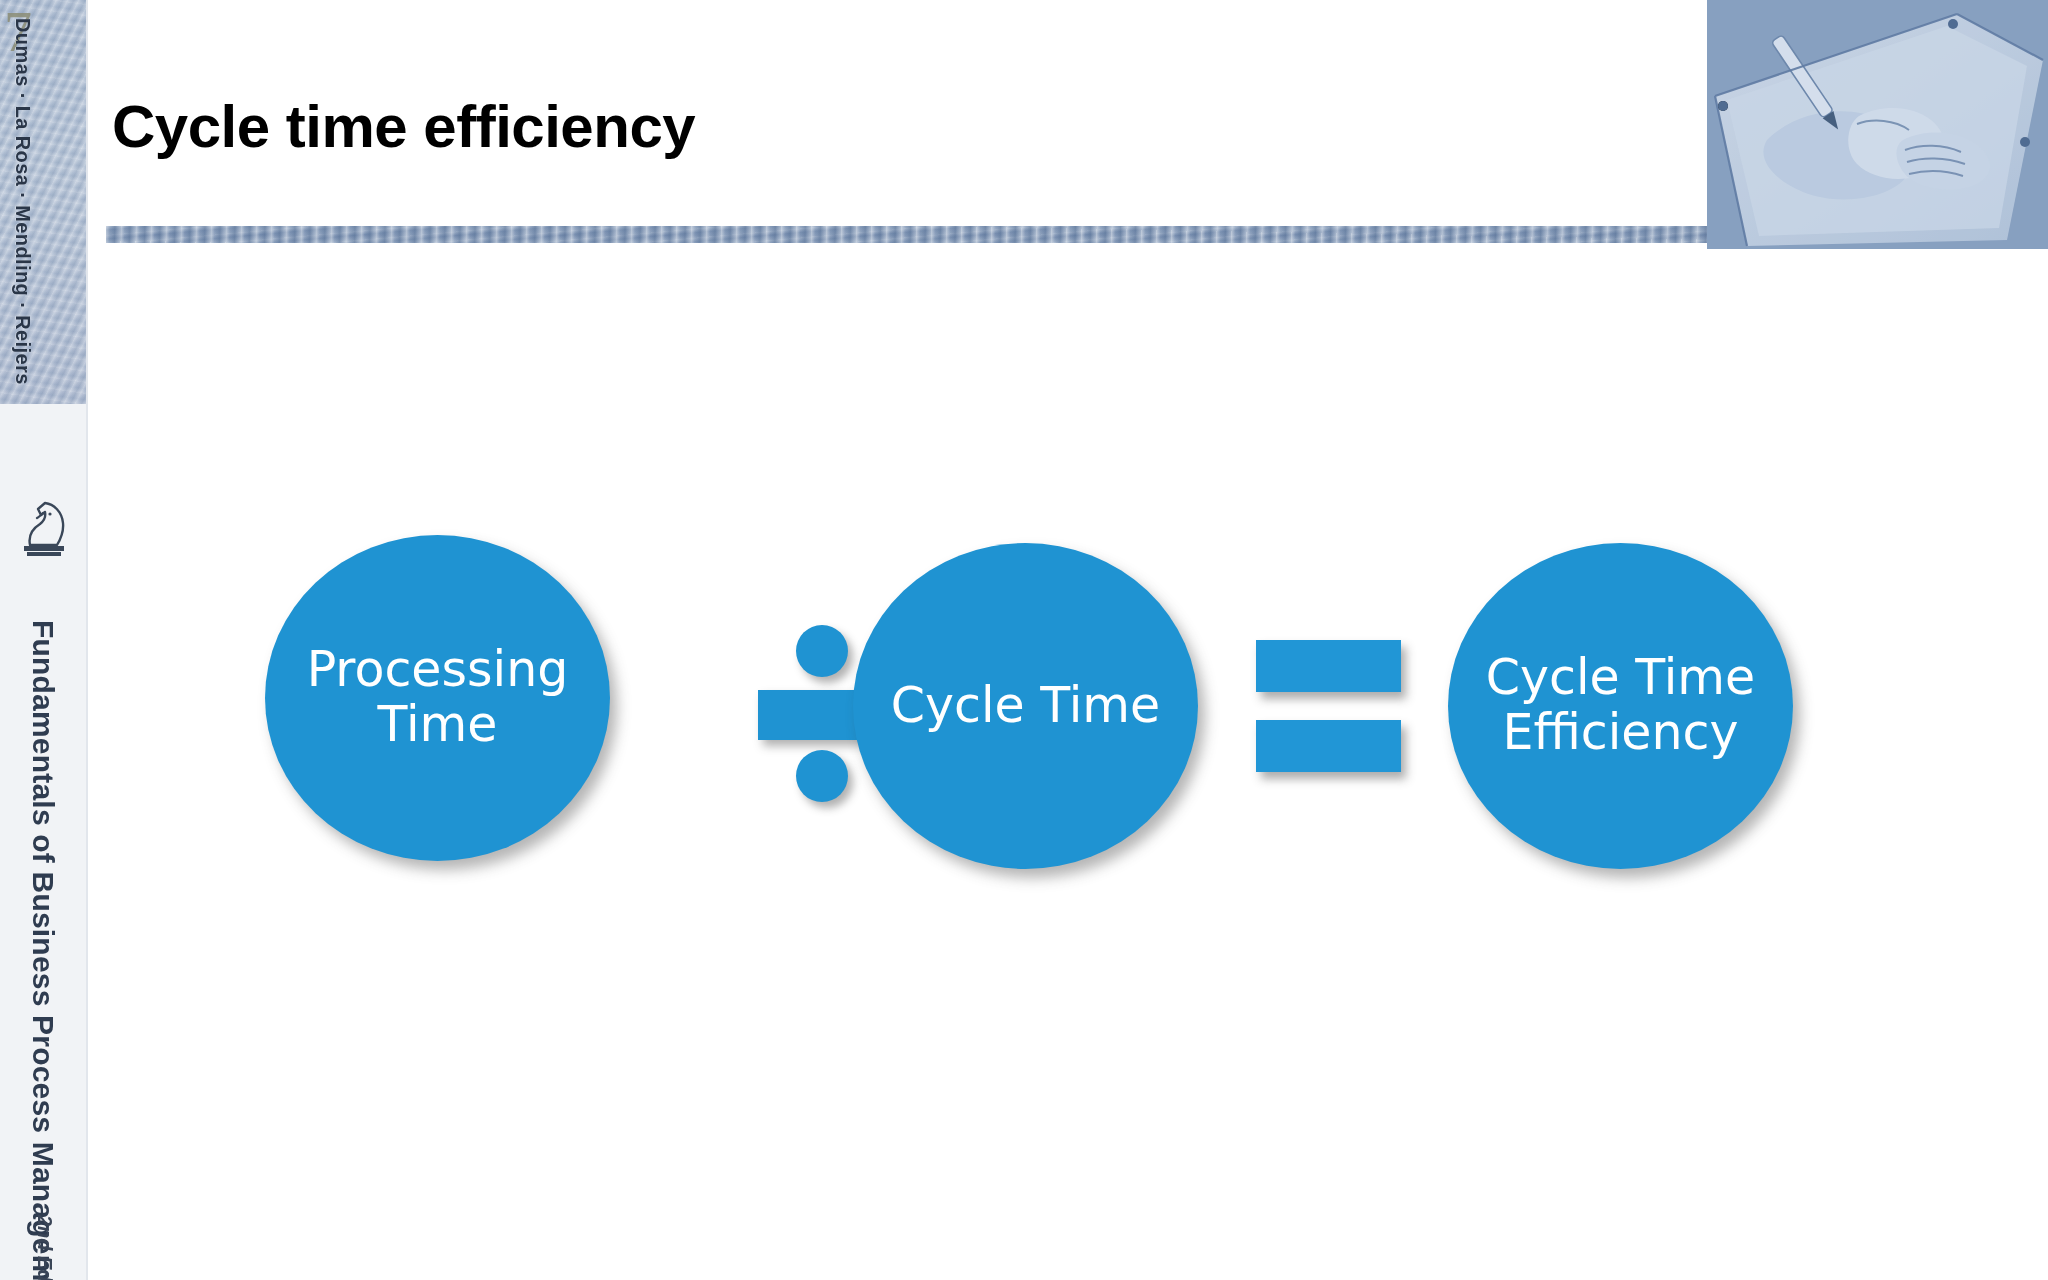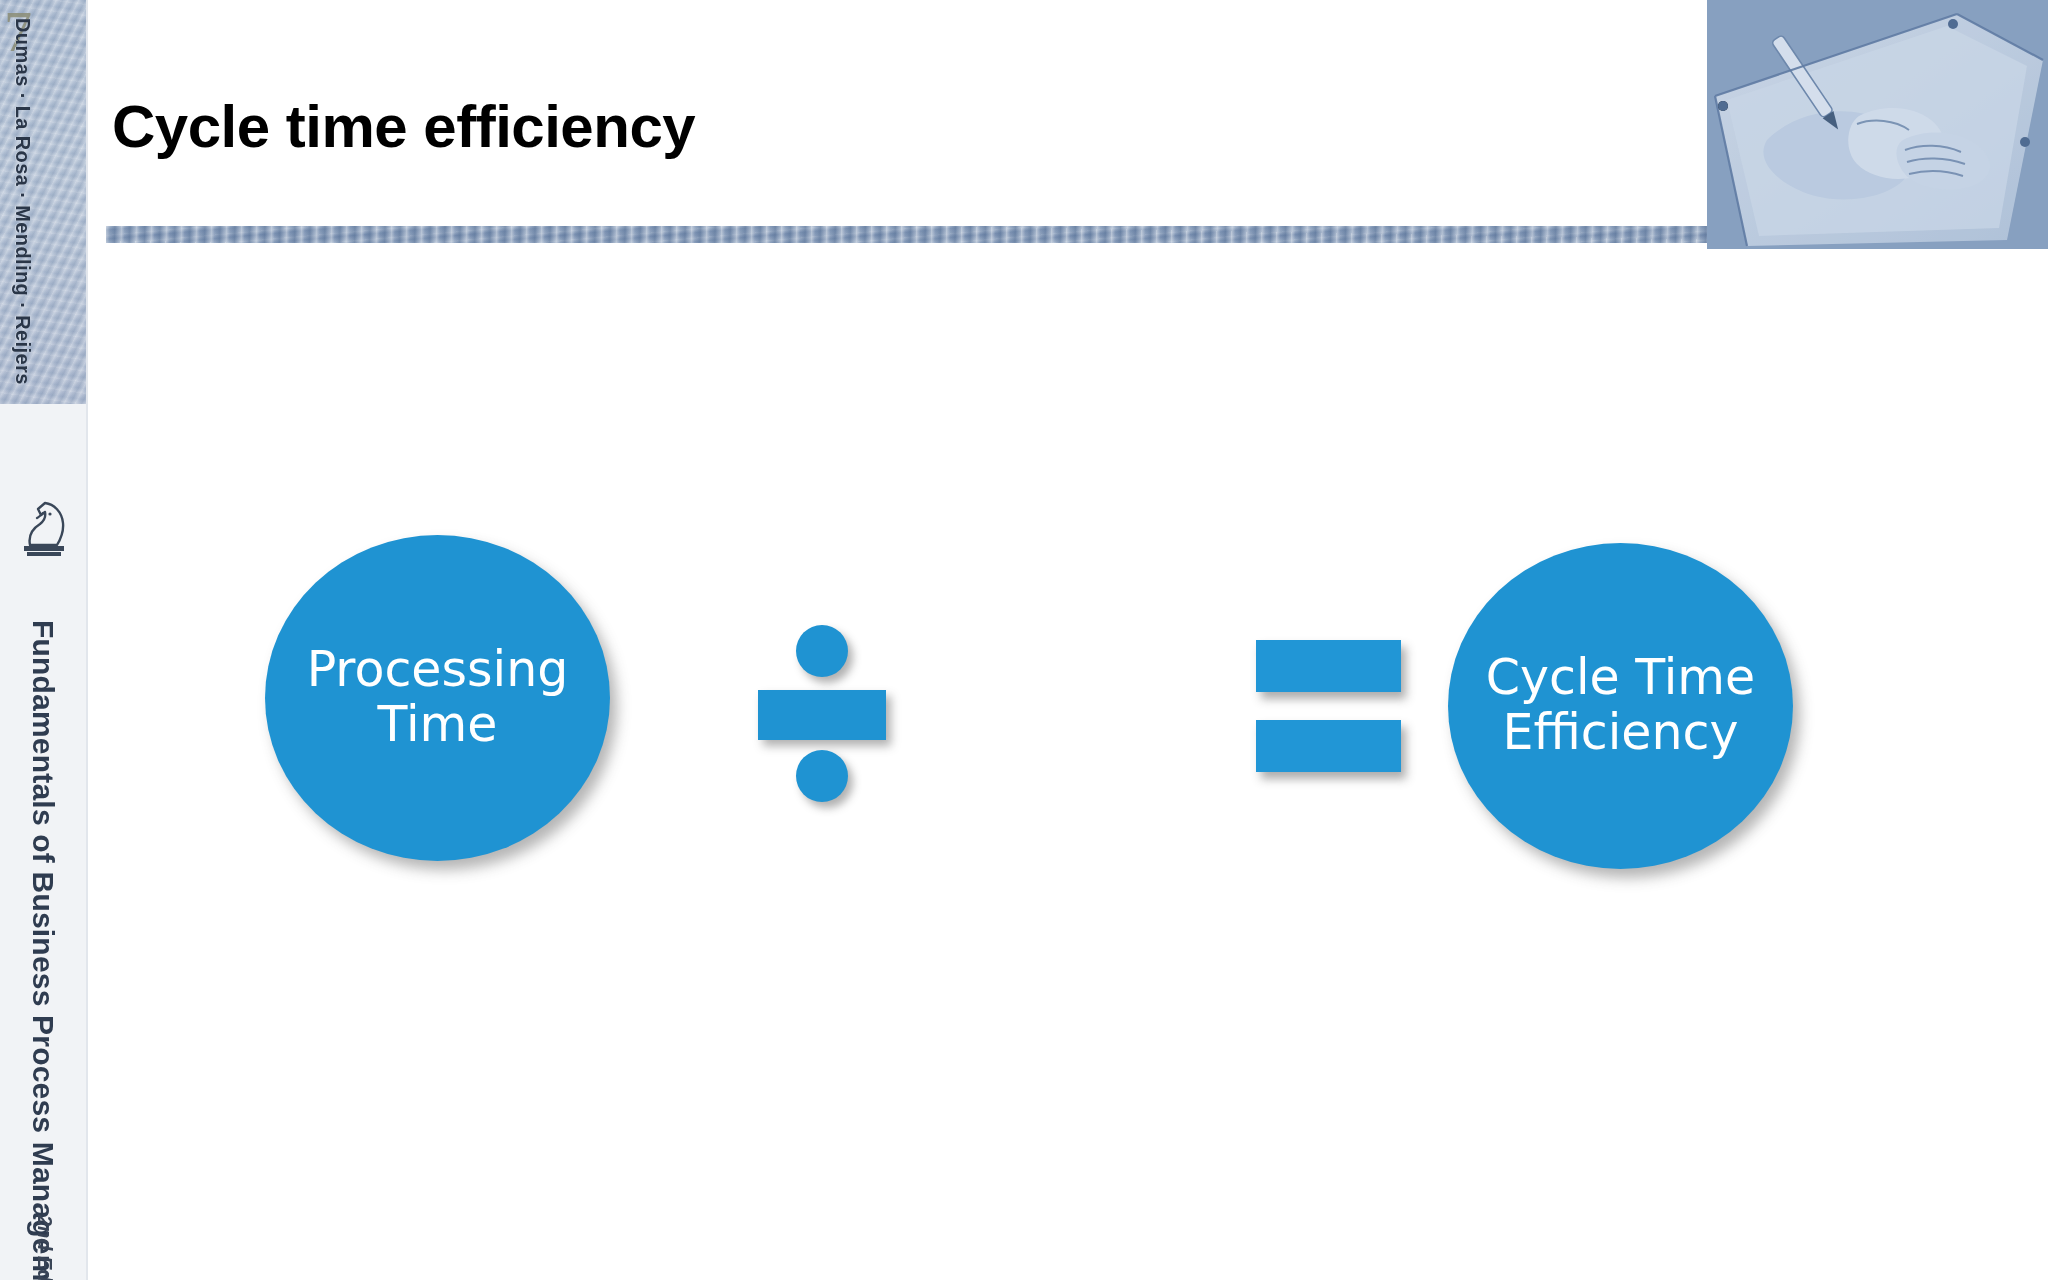--- a/index.html
+++ b/index.html
@@ -259,20 +259,23 @@
     <div class="node-circle" id="circle-processing">
       <div class="node-label">Processing Time</div>
     </div>
 
     <div class="op-divide">
       <div class="dot top"></div>
       <div class="bar"></div>
       <div class="dot bottom"></div>
     </div>
 
+    <div class="node-circle" id="circle-cycletime">
+      <div class="node-label">Cycle Time</div>
+    </div>
 
     <div class="op-equals">
       <div class="bar top"></div>
       <div class="bar bottom"></div>
     </div>
 
     <div class="node-circle" id="circle-efficiency">
       <div class="node-label">Cycle Time Efficiency</div>
     </div>
 

